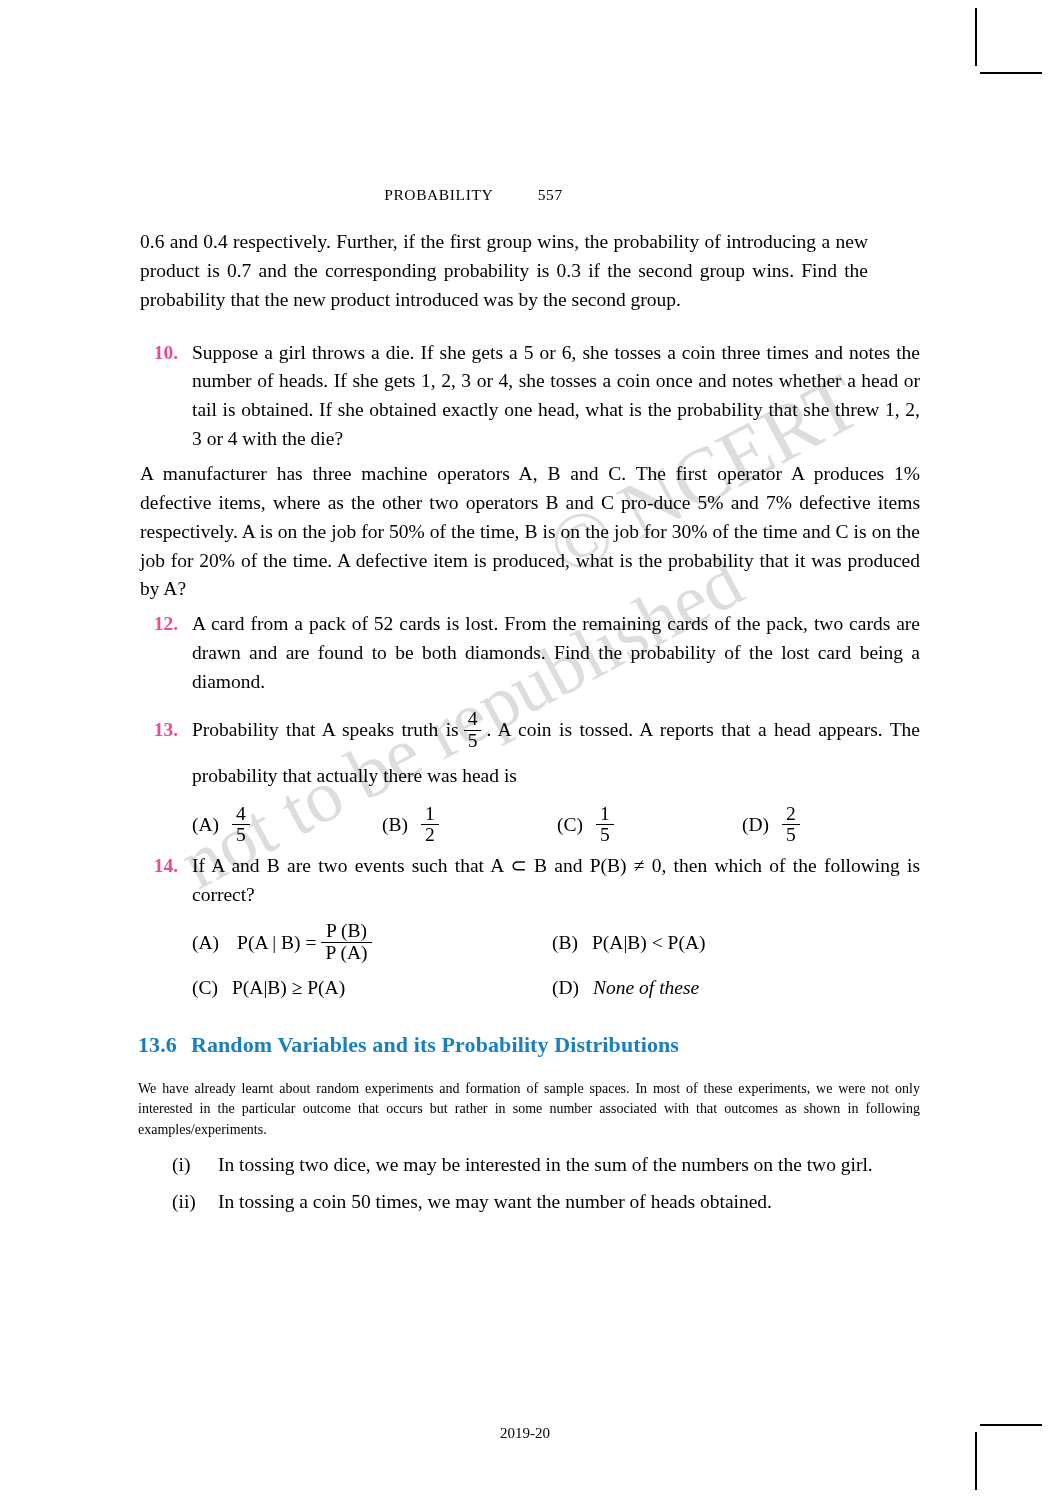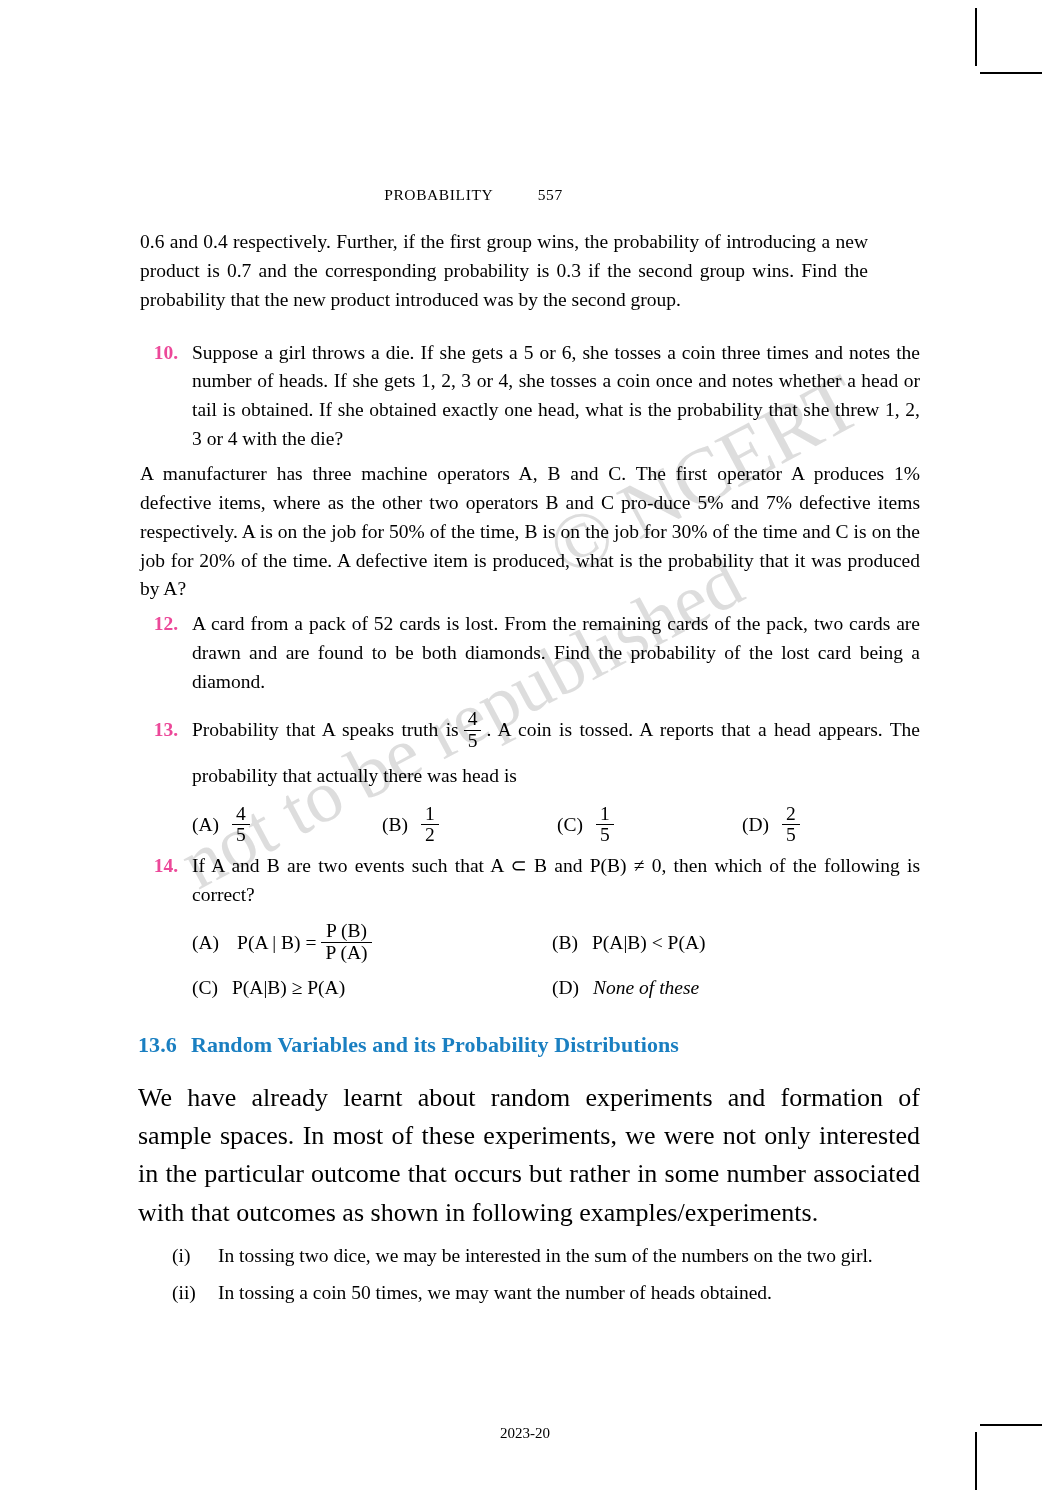--- a/index.html
+++ b/index.html
@@ -162,21 +162,21 @@
     color: #1a7fc1;
     font-weight: bold;
     font-size: 22px;
     letter-spacing: .1px;
   }
   .section-head .sec-num { margin-right: 14px; }
 
   .sec-para {
     text-align: justify;
     margin: 17px 0 10px 0;
-    font-size: 26px;
+    font-size: 14px;
     line-height: 1.48;
   }
 
   .roman-item {
     display: flex;
     margin-bottom: 4px;
   }
   .roman-lab {
     width: 78px;
     flex: 0 0 78px;
@@ -315,16 +315,16 @@
       <div class="roman-text">In tossing two dice, we may be interested in the sum of the numbers on the two girl.</div>
     </div>
     <div class="roman-item" style="margin-top:8px;">
       <div class="roman-lab">(ii)</div>
       <div class="roman-text">In tossing a coin 50 times, we may want the number of heads obtained.</div>
     </div>
 
   </div>
 
   <div class="footer">
-    <span>2023-20</span>
+    <span>2019-20</span>
   </div>
 
 </div>
 
 </body></html>

